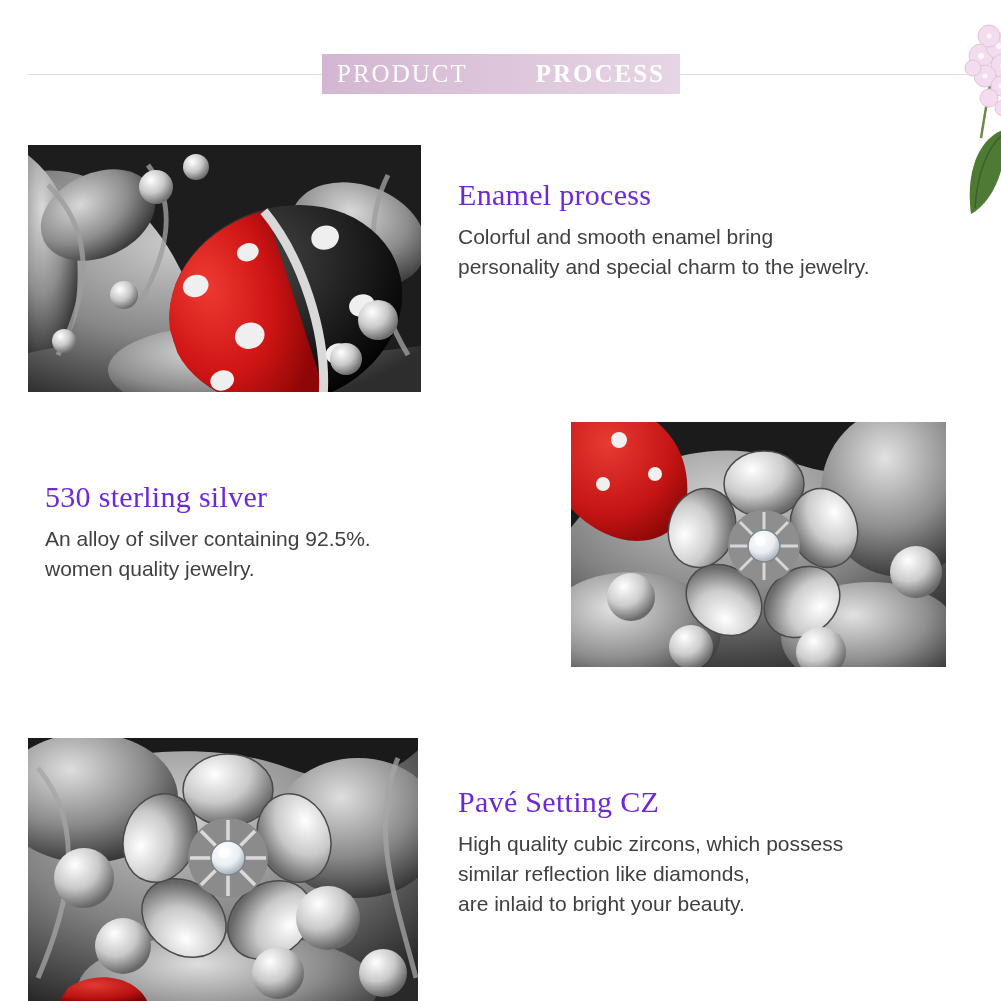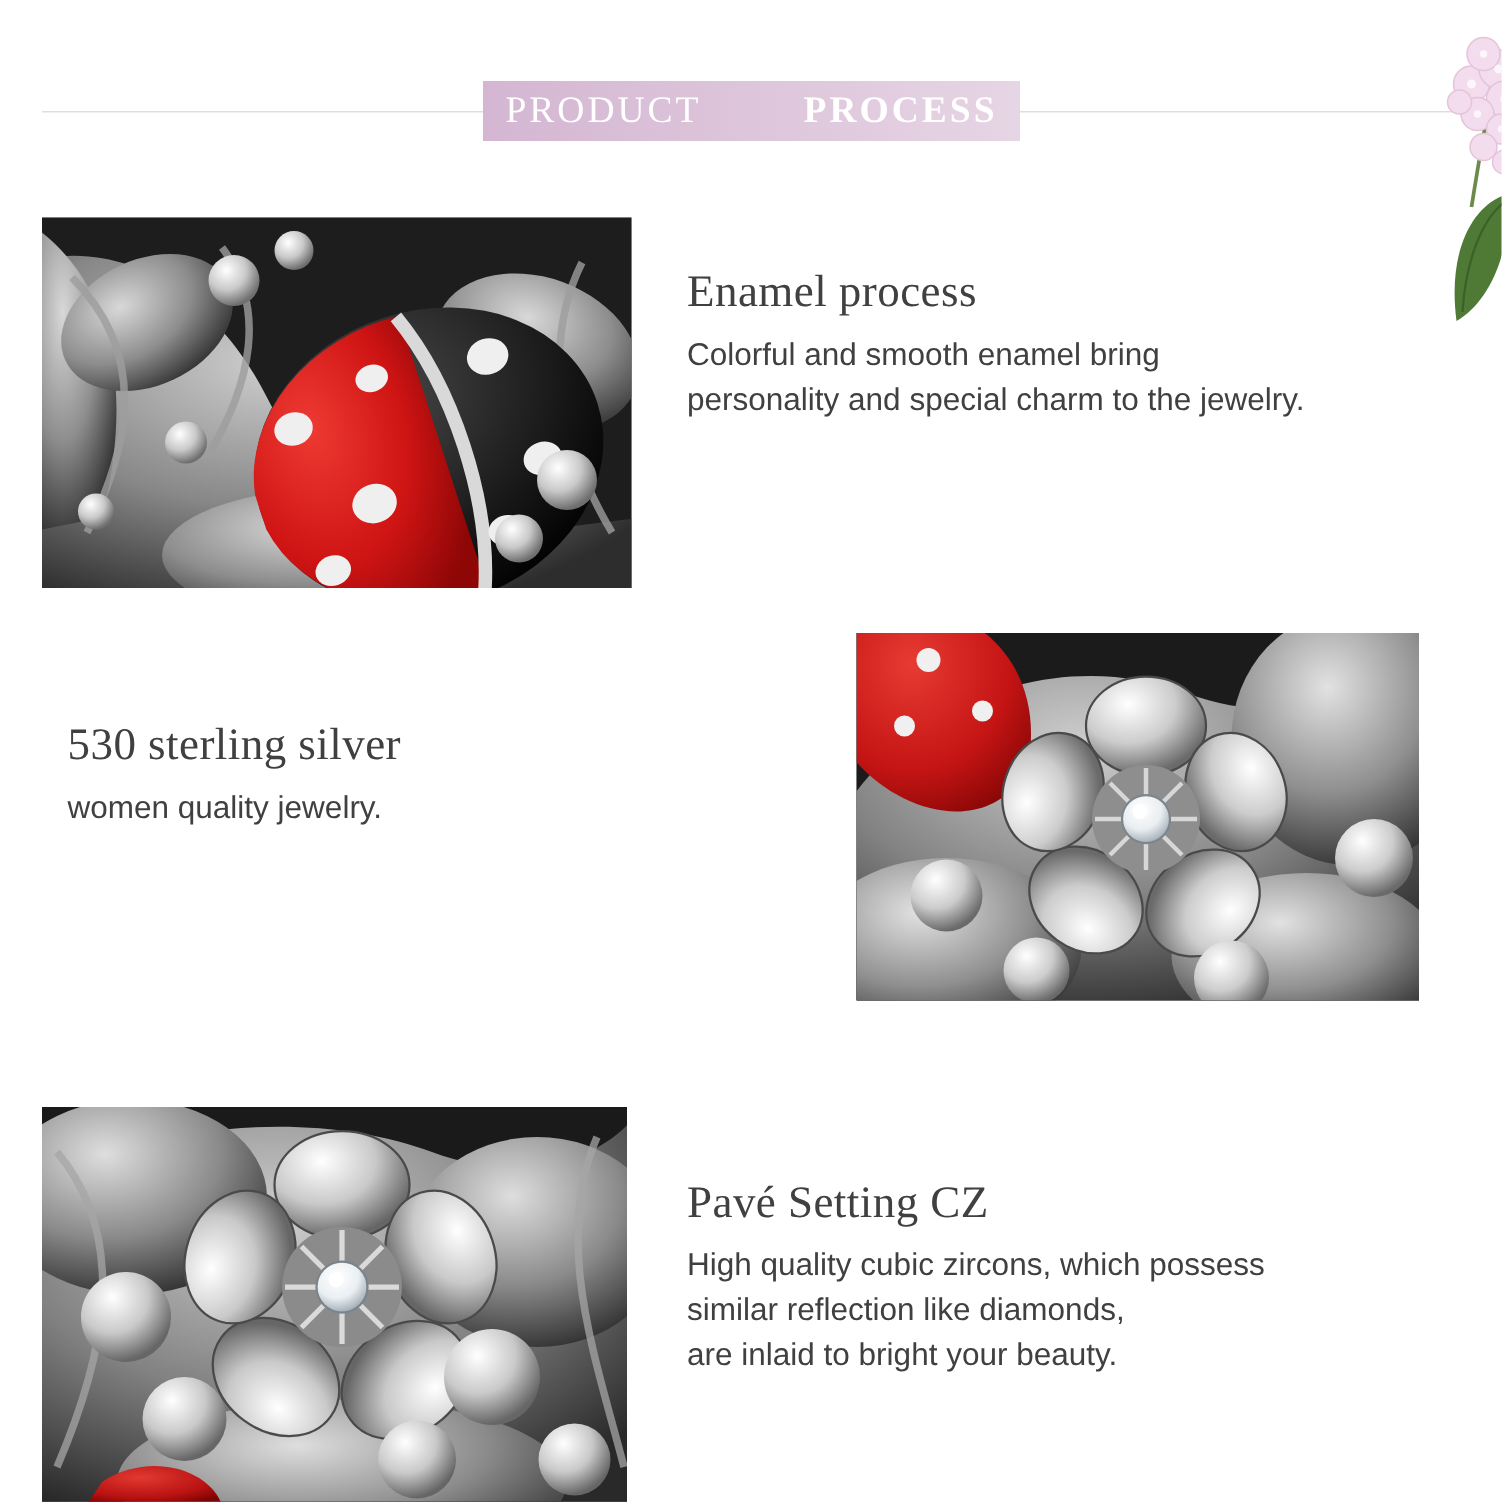--- a/index.html
+++ b/index.html
@@ -77,21 +77,21 @@
   .photo .inner {
     position: absolute;
     inset: 0;
   }
 
   .text-block {
     position: absolute;
   }
   .blk-title {
     font-size: 30px;
-    color: #404040;
+    color: #6d28d9;
     font-family: "Liberation Serif", serif;
     margin: 0 0 10px 0;
     font-weight: normal;
     letter-spacing: 0.3px;
   }
   .blk-body {
     font-size: 21px;
     line-height: 30px;
     color: #404040;
     font-family: Liberation Sans, sans-serif;
@@ -216,20 +216,21 @@
   <h2 class="blk-title">Enamel process</h2>
   <div class="blk-body">
     <div>Colorful and smooth enamel bring</div>
     <div>personality and special charm to the jewelry.</div>
   </div>
 </div>
 
 <div class="text-block" id="text-silver">
   <h2 class="blk-title">530 sterling silver</h2>
   <div class="blk-body">
+    <div>An alloy of silver containing 92.5%.</div>
     <div>women quality jewelry.</div>
   </div>
 </div>
 
 <div class="photo" id="photo-pave1">
   <svg class="inner" viewBox="0 0 375 245" preserveAspectRatio="xMidYMid slice">
     <defs>
       <radialGradient id="silv2" cx="40%" cy="30%" r="75%">
         <stop offset="0%" stop-color="#e2e2e2"></stop>
         <stop offset="55%" stop-color="#8f8f8f"></stop>

